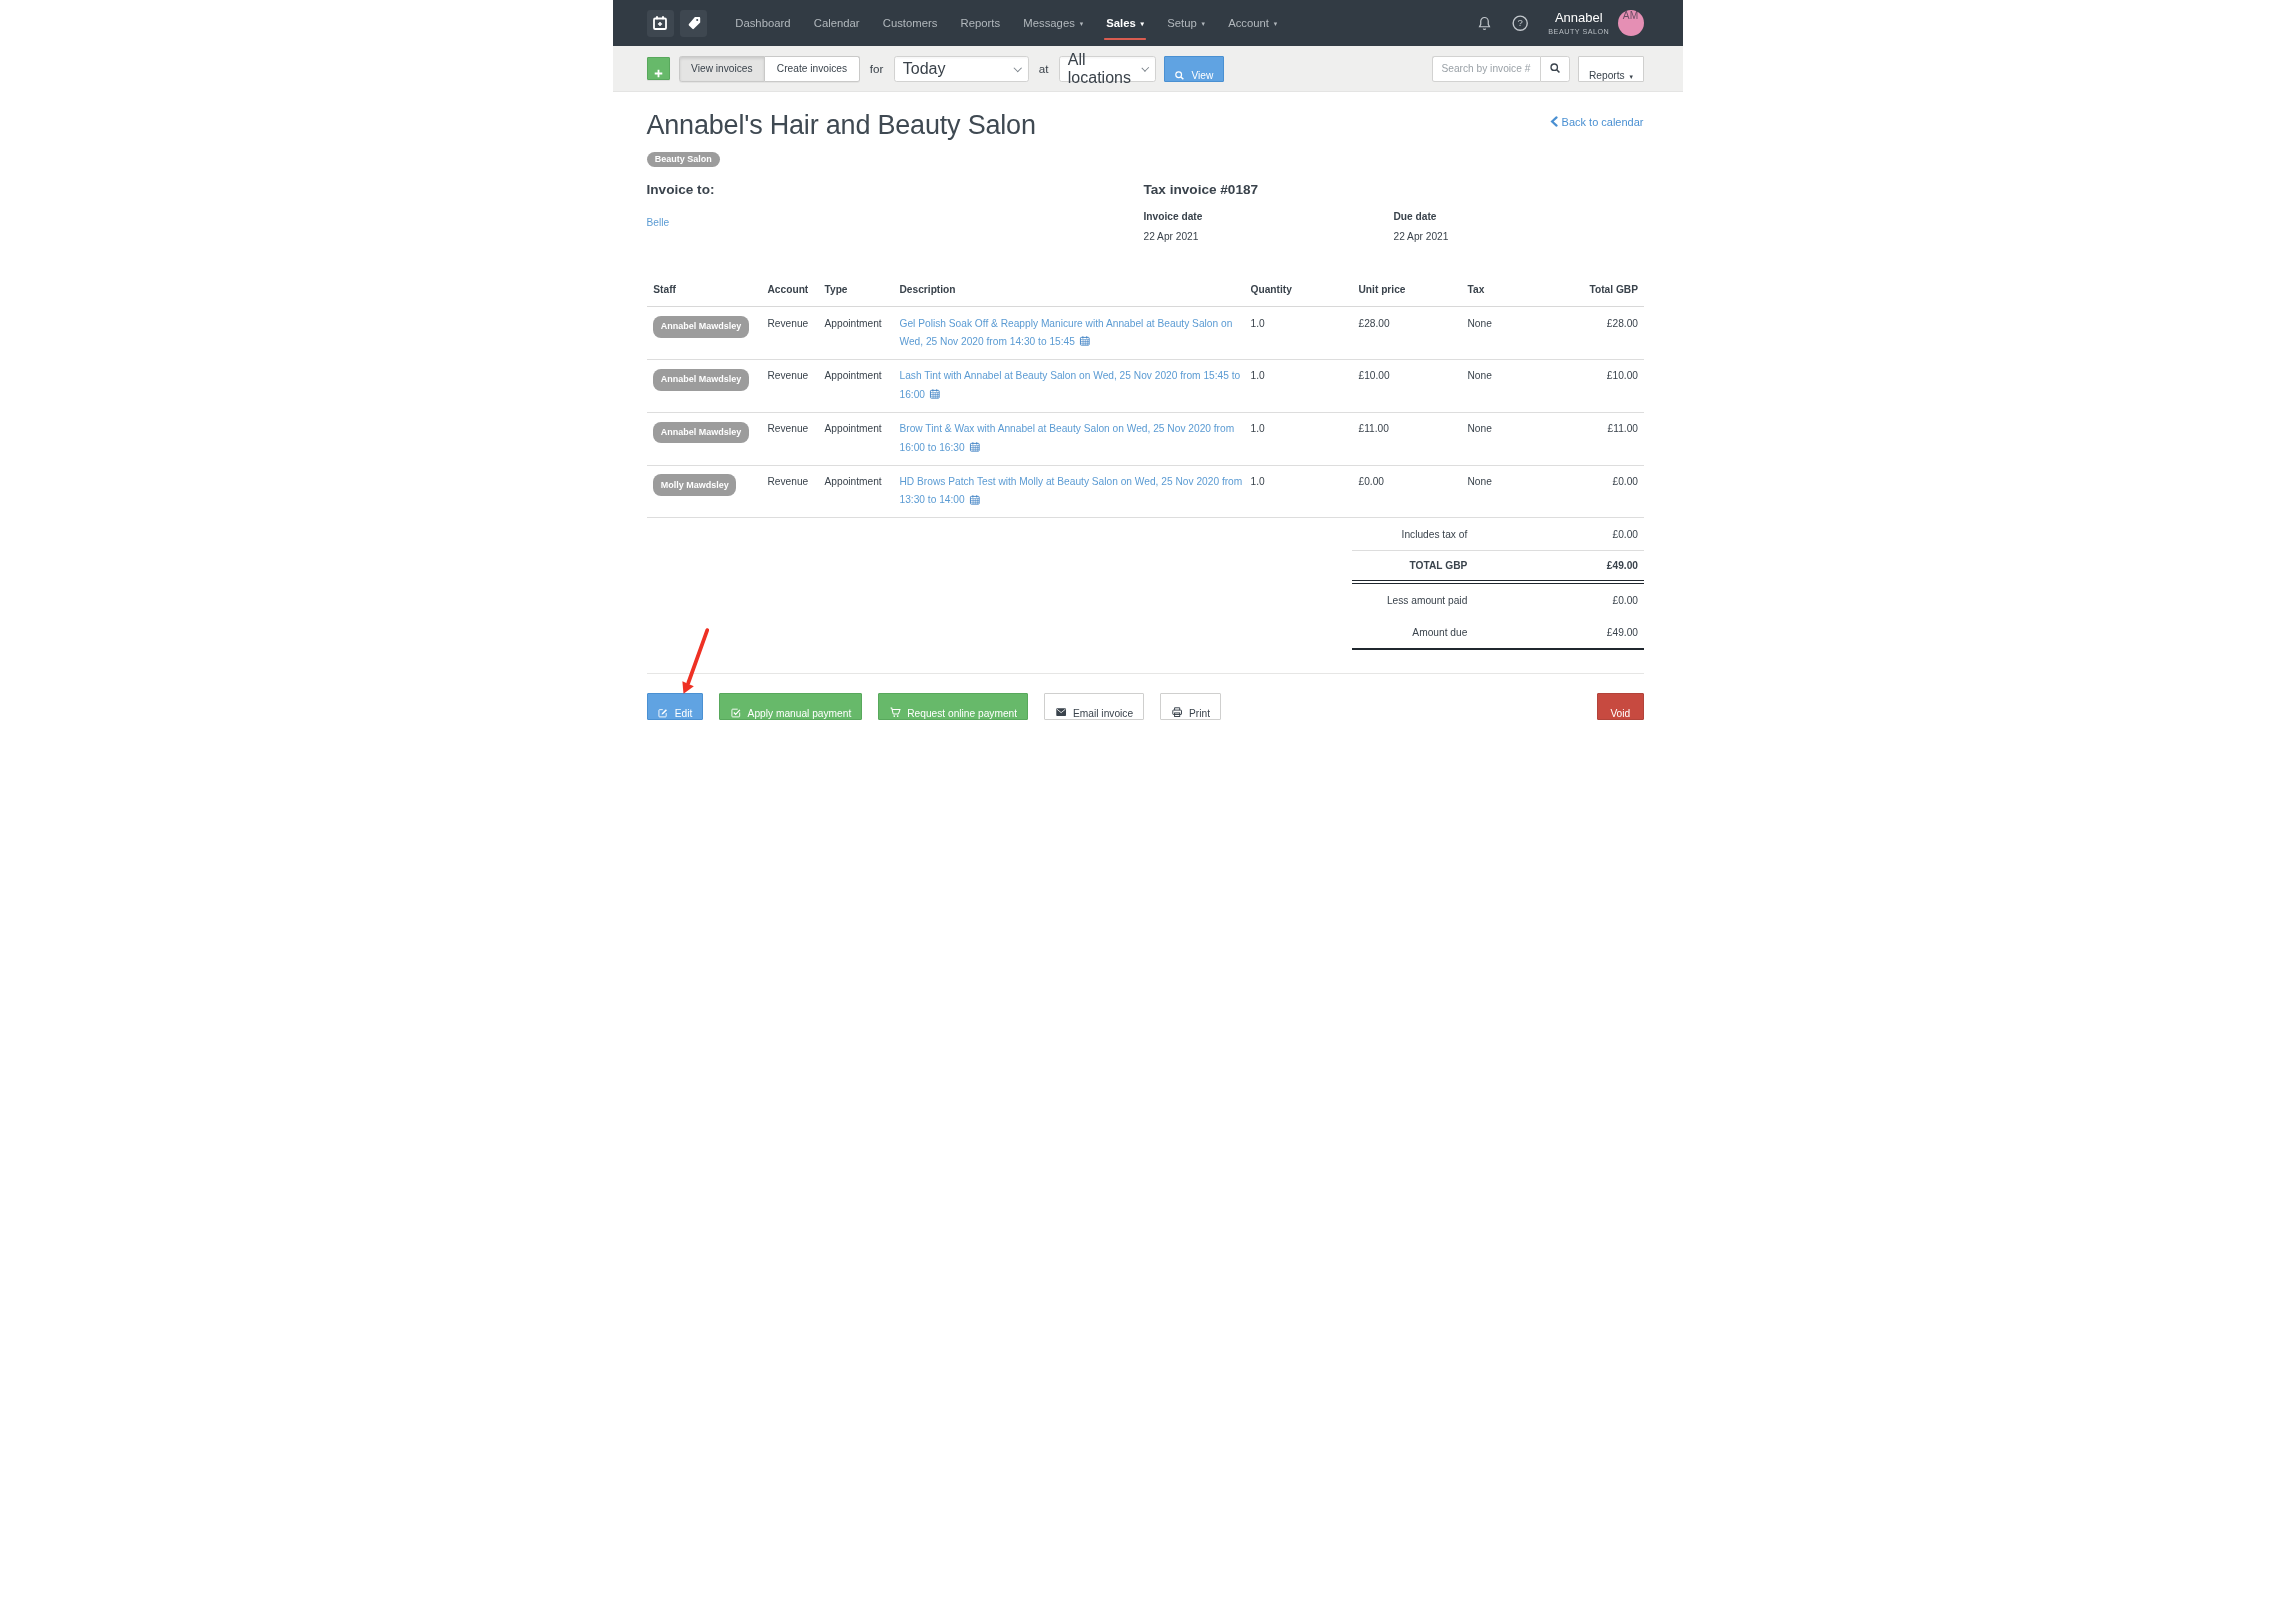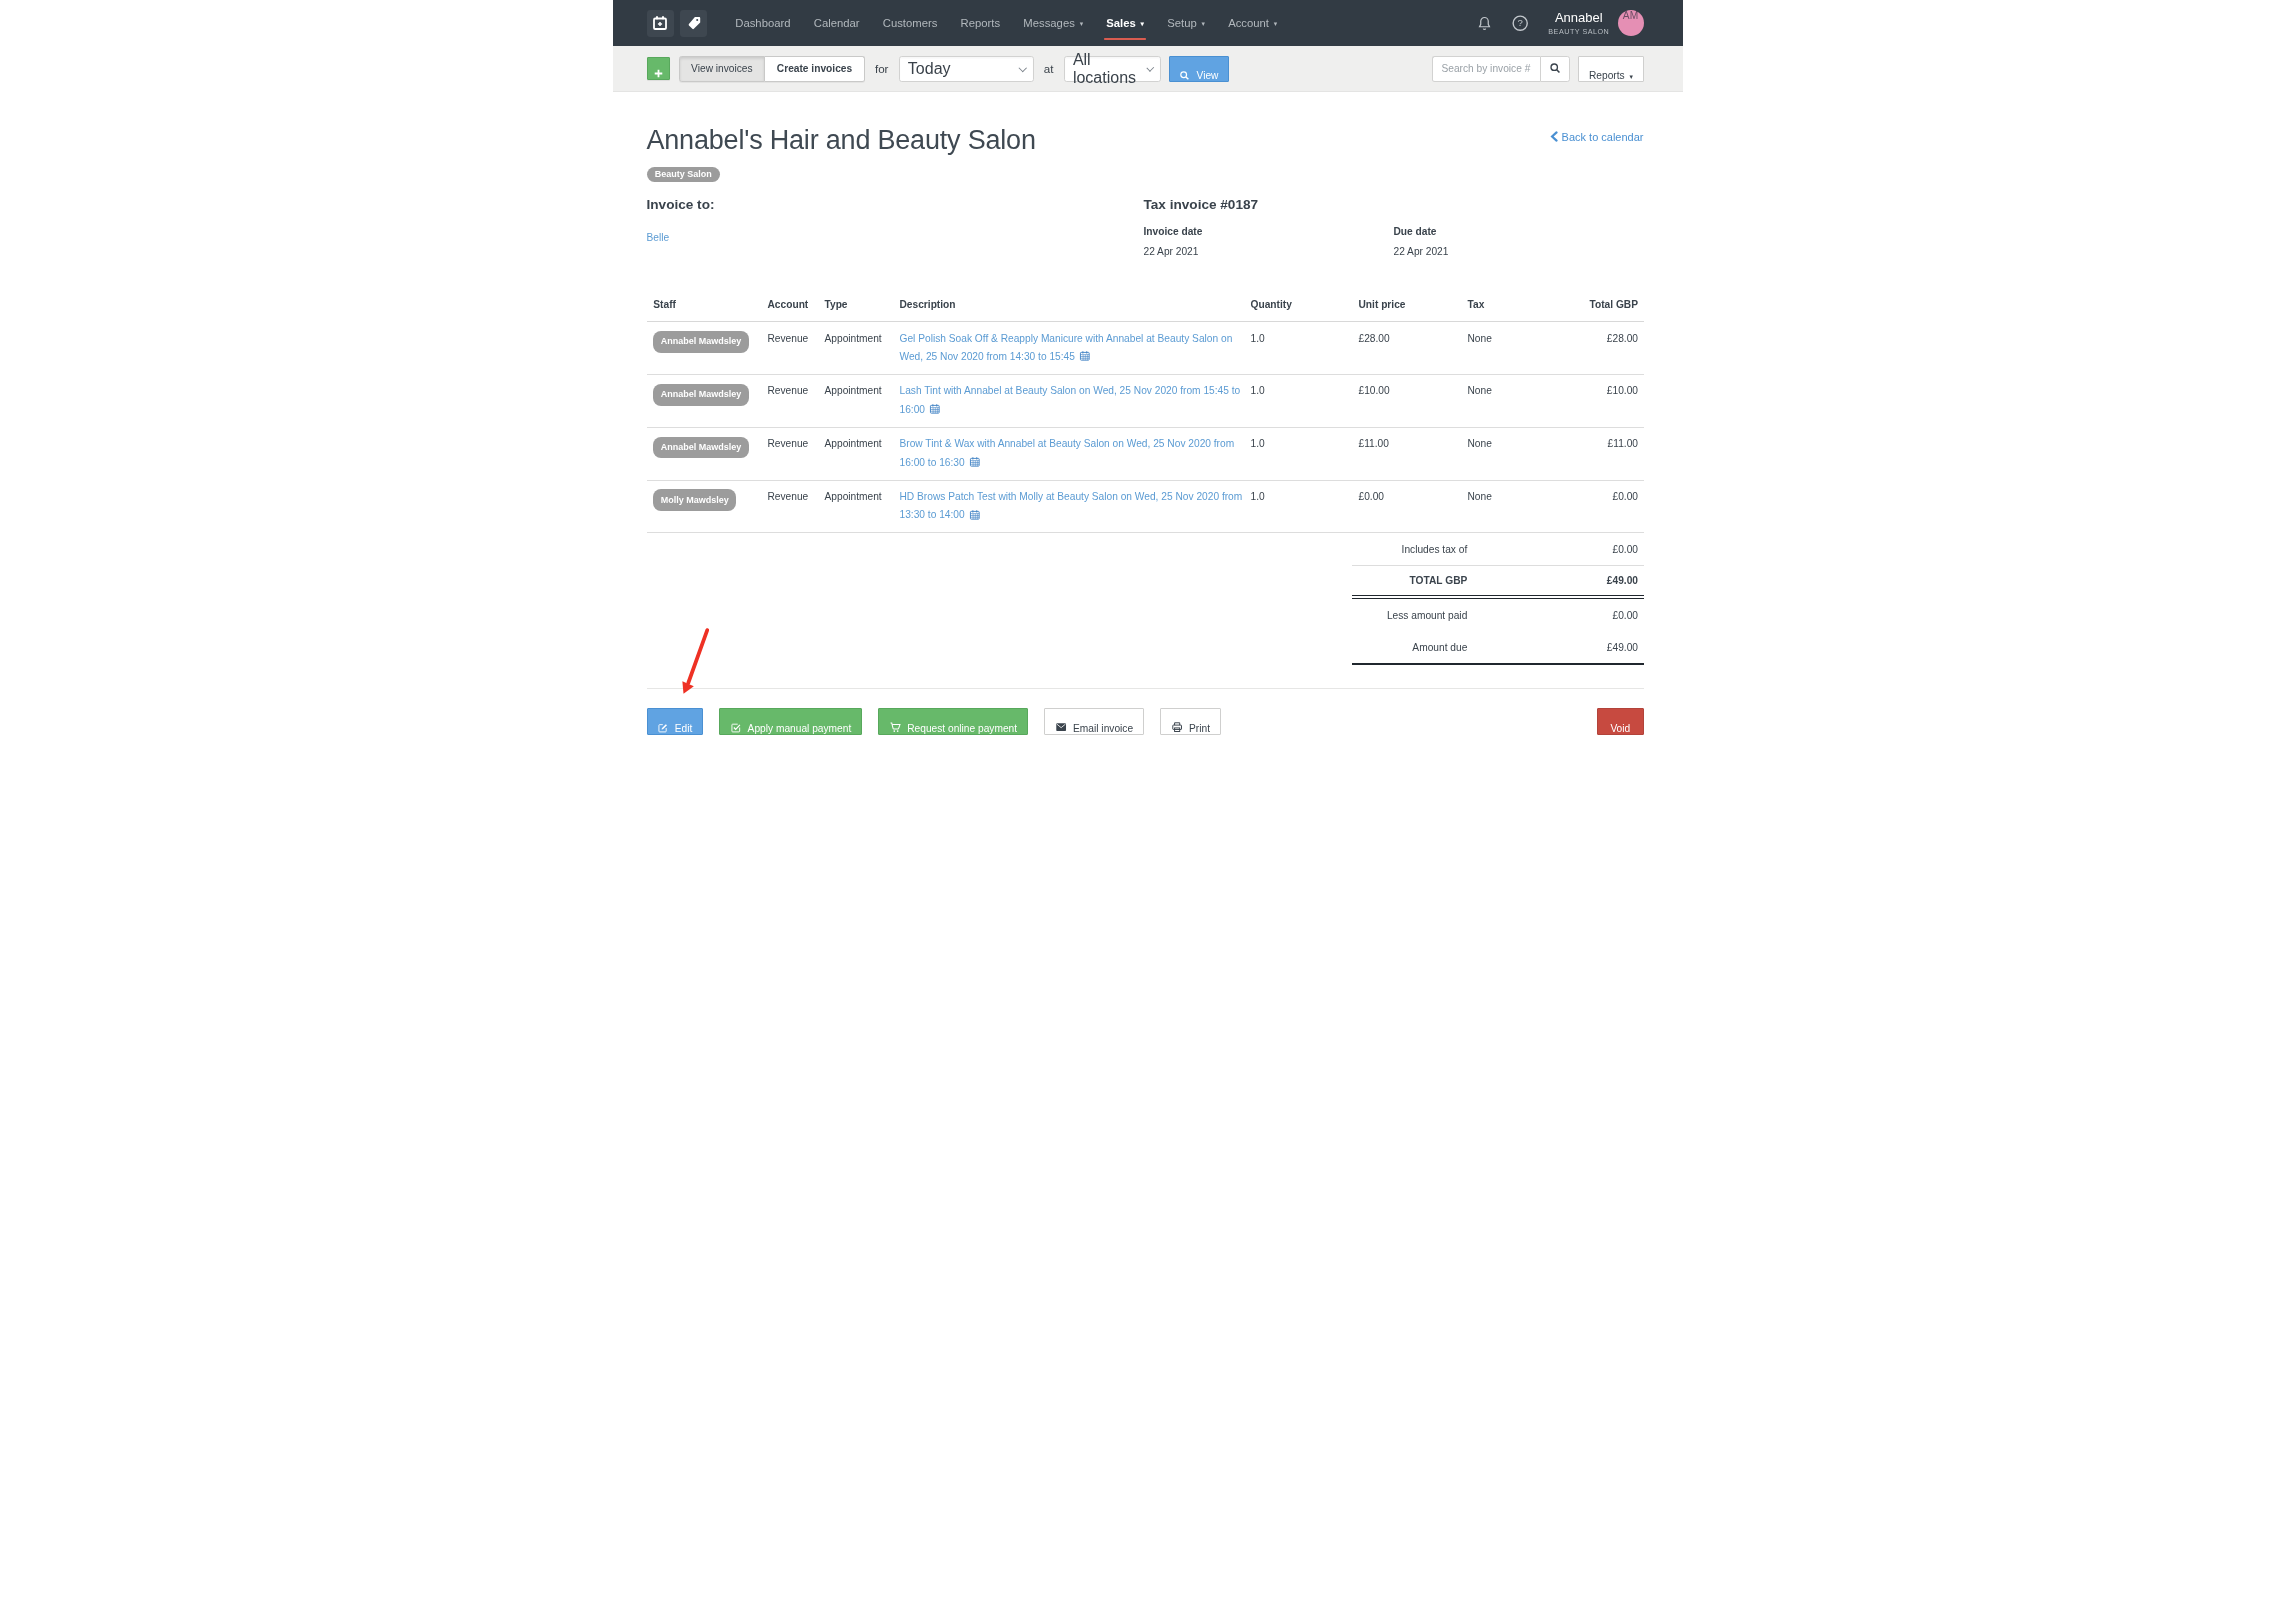--- a/index.html
+++ b/index.html
@@ -26,38 +26,38 @@
   .toolbar { height:46px; background:#efefee; border-bottom:0.7px solid #e4e4e3; display:flex; align-items:center; padding:0 39px 0 34px; }
   .btn { display:inline-flex; align-items:flex-end; gap:6.1px; height:26px; padding:0 9.6px; border-radius:1px; font-size:10.2px; font-family:inherit; cursor:pointer; border:0.7px solid transparent; white-space:nowrap; }
   .btn-green { background:#67b96a; border-color:#58a85c; color:#fff; }
   .btn-blue  { background:#60a3e2; border-color:#4a90d2; color:#fff; }
   .btn-white { background:#fff; border-color:#cfcfce; color:#3a434c; }
   .btn-red   { background:#c74a40; border-color:#b2433a; color:#fff; padding:0 12.3px; }
   .add-btn { width:23px; height:23px; padding:0; justify-content:center; box-shadow:0 0.7px 0.7px rgba(0,0,0,.08); }
   .segmented { display:flex; margin-left:9px; border-radius:2.7px; box-shadow:0 0.7px 0.7px rgba(0,0,0,.05); }
   .seg-btn { height:26px; padding:0 11.6px; font-size:10.2px; font-family:inherit; color:#3a434c; background:#fff; border:0.7px solid #c9c9c8; cursor:pointer; }
   .seg-btn:first-child { border-radius:2.7px 0 0 2.7px; }
-  .seg-btn:last-child  { border-radius:0 2.7px 2.7px 0; border-left:none;font-weight:bold; }
+  .seg-btn:last-child  { border-radius:0 2.7px 2.7px 0; border-left:none; }
   .seg-btn.seg-active { background:#e4e4e3; box-shadow:inset 0 1.4px 2.7px rgba(0,0,0,.12); }
   .tb-word { font-size:11.6px; color:#3a424a; margin:0 10.2px; }
   .select { height:26px; background:#fff; border:0.7px solid #d2d2d1; border-radius:2.7px; display:flex; align-items:center; justify-content:space-between; padding:0 8.2px; font-size:16px; color:#3a424a; cursor:pointer; box-shadow:inset 0 1.4px 1.4px rgba(0,0,0,.03); }
   .sel-date { width:135px; }
   .sel-loc  { width:97px; }
   .chev { width:5.5px; height:5.5px; border-right:1px solid #7a828a; border-bottom:1px solid #7a828a; transform:rotate(45deg) translateY(-1.4px); }
   .view-btn { margin-left:8.2px; }
   .tb-spacer { flex:1; }
   .search-box { display:flex; }
   .search-input { width:108px; height:26px; border:0.7px solid #d2d2d1; border-right:none; border-radius:2.7px 0 0 2.7px; padding:0 8.2px; font-size:10.2px; font-family:inherit; color:#333; background:#fff; outline:none; }
   .search-input::placeholder { color:#9aa1a7; }
   .search-btn { width:30px; height:26px; background:#fff; border:0.7px solid #d2d2d1; border-radius:0 2.7px 2.7px 0; display:flex; align-items:center; justify-content:center; cursor:pointer; }
   .reports-btn { margin-left:8.2px; gap:4.8px; }
   .caret-solid { font-size:6.8px; margin-top:0.7px; }
 
   
-  .main { padding:18px 39px 0 34px;margin-top:15px; }
+  .main { padding:18px 39px 0 34px; }
   .page-head { display:flex; justify-content:space-between; align-items:flex-start; }
   .page-title { font-size:27px; font-weight:400; color:#3f4952; letter-spacing:-0.2px; }
   .back-link { display:inline-flex; align-items:center; gap:3.4px; color:#4a90d2; font-size:11px; text-decoration:none; margin-top:5.5px; }
   .badge { display:inline-block; margin-top:11px; background:#9c9c9c; color:#fff; font-size:9px; font-weight:700; padding:2px 8.2px 2.7px; border-radius:8.2px; }
 
   .invoice-meta { display:flex; margin-top:15px; }
   .meta-left { width:511px; }
   .meta-right { flex:1; }
   .sec-h { font-size:13.6px; font-weight:700; color:#3a434c; }
   .cust-link { display:inline-block; margin-top:20.5px; color:#5b9bd3; font-size:10.2px; text-decoration:none; }

